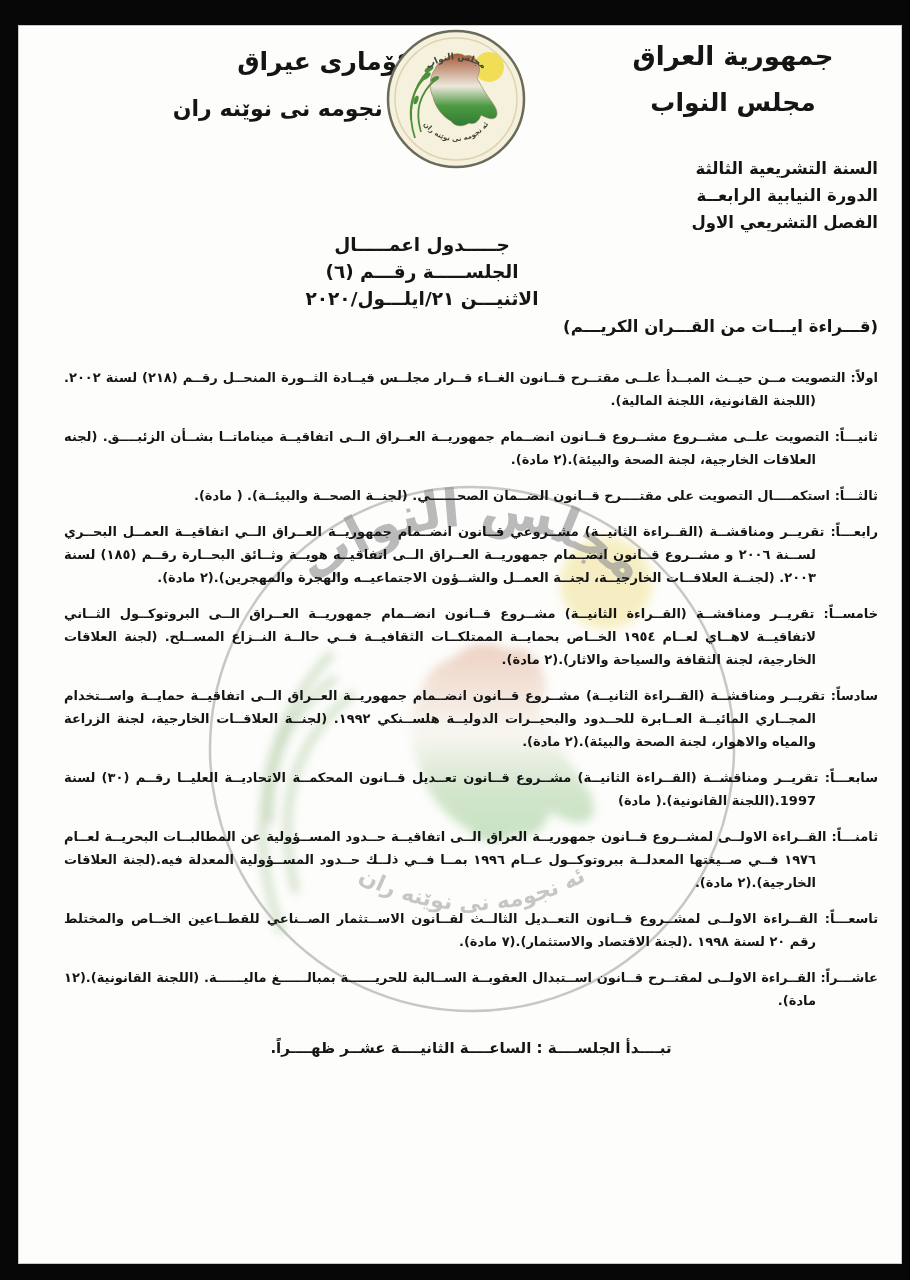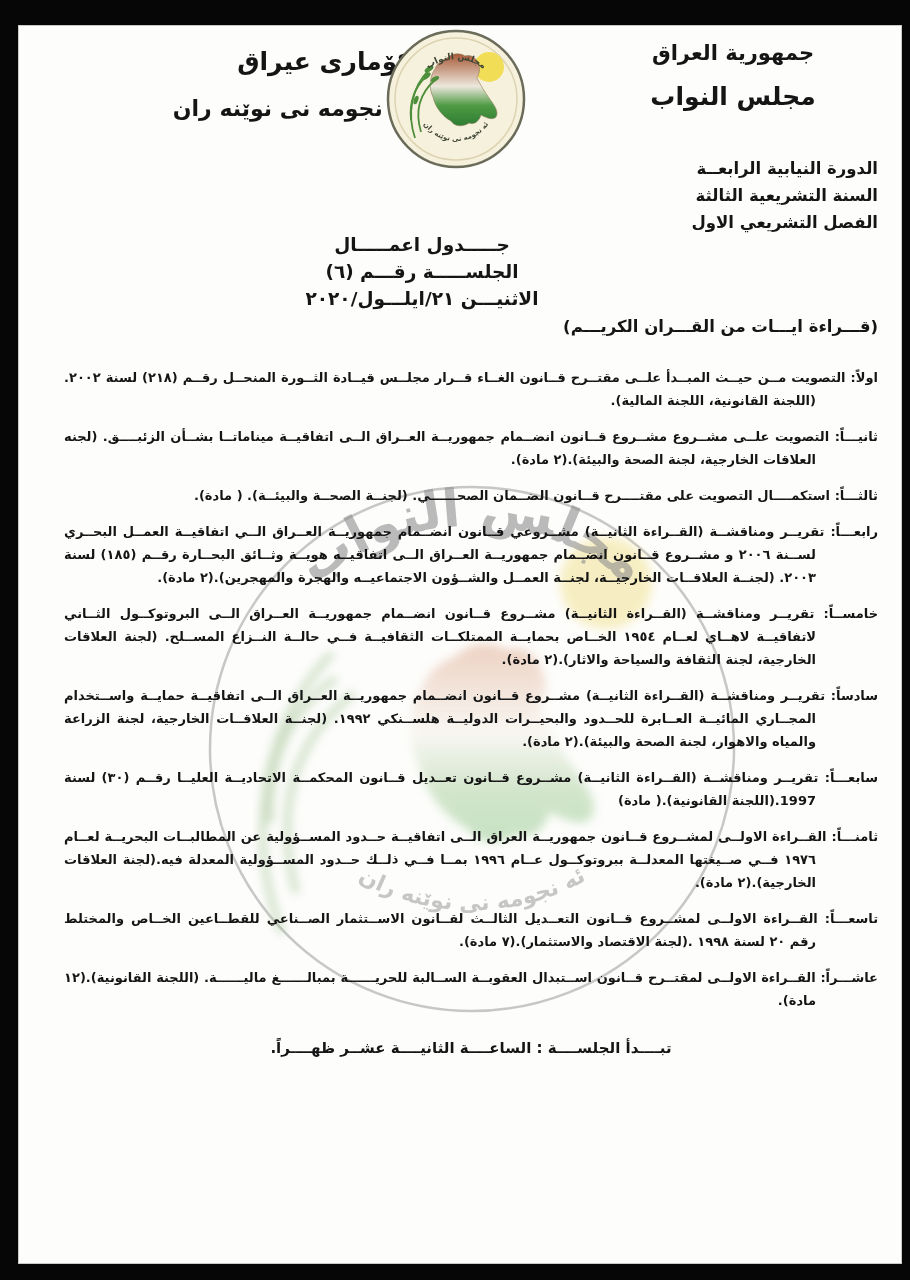--- a/index.html
+++ b/index.html
@@ -11,21 +11,21 @@
   .page{
     position:absolute;left:18px;top:25px;width:884px;height:1239px;
     background:#fdfdfb;color:#151515;direction:rtl;
     box-shadow:inset 0 0 0 1px #c9c9c9;
   }
   .wm{position:absolute;left:168px;top:438px;width:572px;height:572px;z-index:0;pointer-events:none;}
   .layer{position:relative;z-index:1;}
 
   
   .hdr-right{position:absolute;top:16px;right:14px;width:310px;text-align:center;}
-  .hdr-right .l1{font-size:21px;font-weight:bold;letter-spacing:1px;}
+  .hdr-right .l1{font-size:26px;font-weight:bold;letter-spacing:1px;}
   .hdr-right .l2{font-size:25px;font-weight:bold;margin-top:17px;letter-spacing:1px;}
   .hdr-left{position:absolute;top:22px;left:44px;width:350px;}
   .hdr-left .l1{font-size:25px;font-weight:bold;letter-spacing:1px;}
   .hdr-left .l2{font-size:22px;font-weight:bold;margin-top:20px;letter-spacing:1px;}
   .emblem{position:absolute;top:3px;left:367px;width:142px;height:142px;}
 
   
   .session-info{position:absolute;top:130px;right:24px;text-align:right;
     font-size:16.5px;font-weight:bold;line-height:27px;}
 
@@ -121,22 +121,22 @@
         <textPath href="#eArcBot" startOffset="50%" text-anchor="middle">ئه نجومه نى نوێنه ران</textPath>
       </text>
     </svg>
 
     <div class="hdr-right">
       <div class="l1">جمهورية العراق</div>
       <div class="l2">مجلس النواب</div>
     </div>
 
     <div class="session-info">
+      <div>السنة التشريعية الثالثة</div>
       <div>الدورة النيابية الرابعــة</div>
-      <div>السنة التشريعية الثالثة</div>
       <div>الفصل التشريعي الاول</div>
     </div>
 
     <div class="doc-title">
       <div>جـــــدول اعمـــــال</div>
       <div>الجلســـــة رقـــم (٦)</div>
       <div>الاثنيـــن ٢١/ايلـــول/٢٠٢٠</div>
     </div>
 
     <div class="content">

